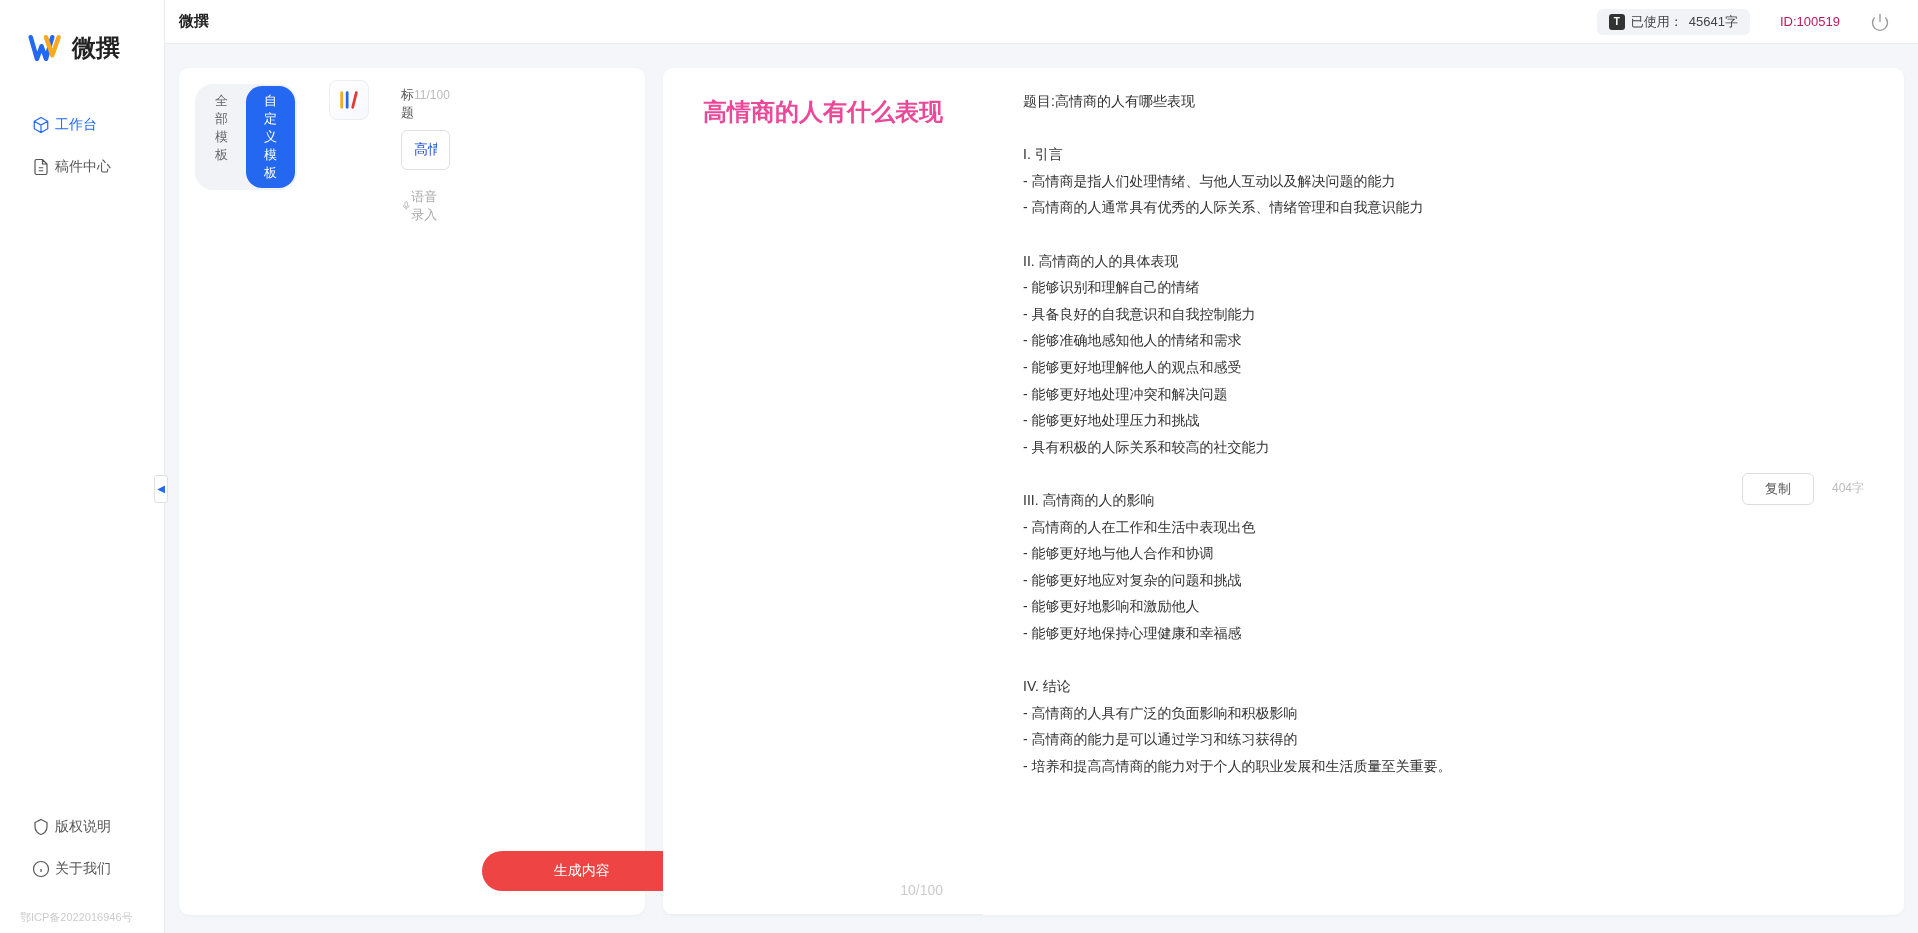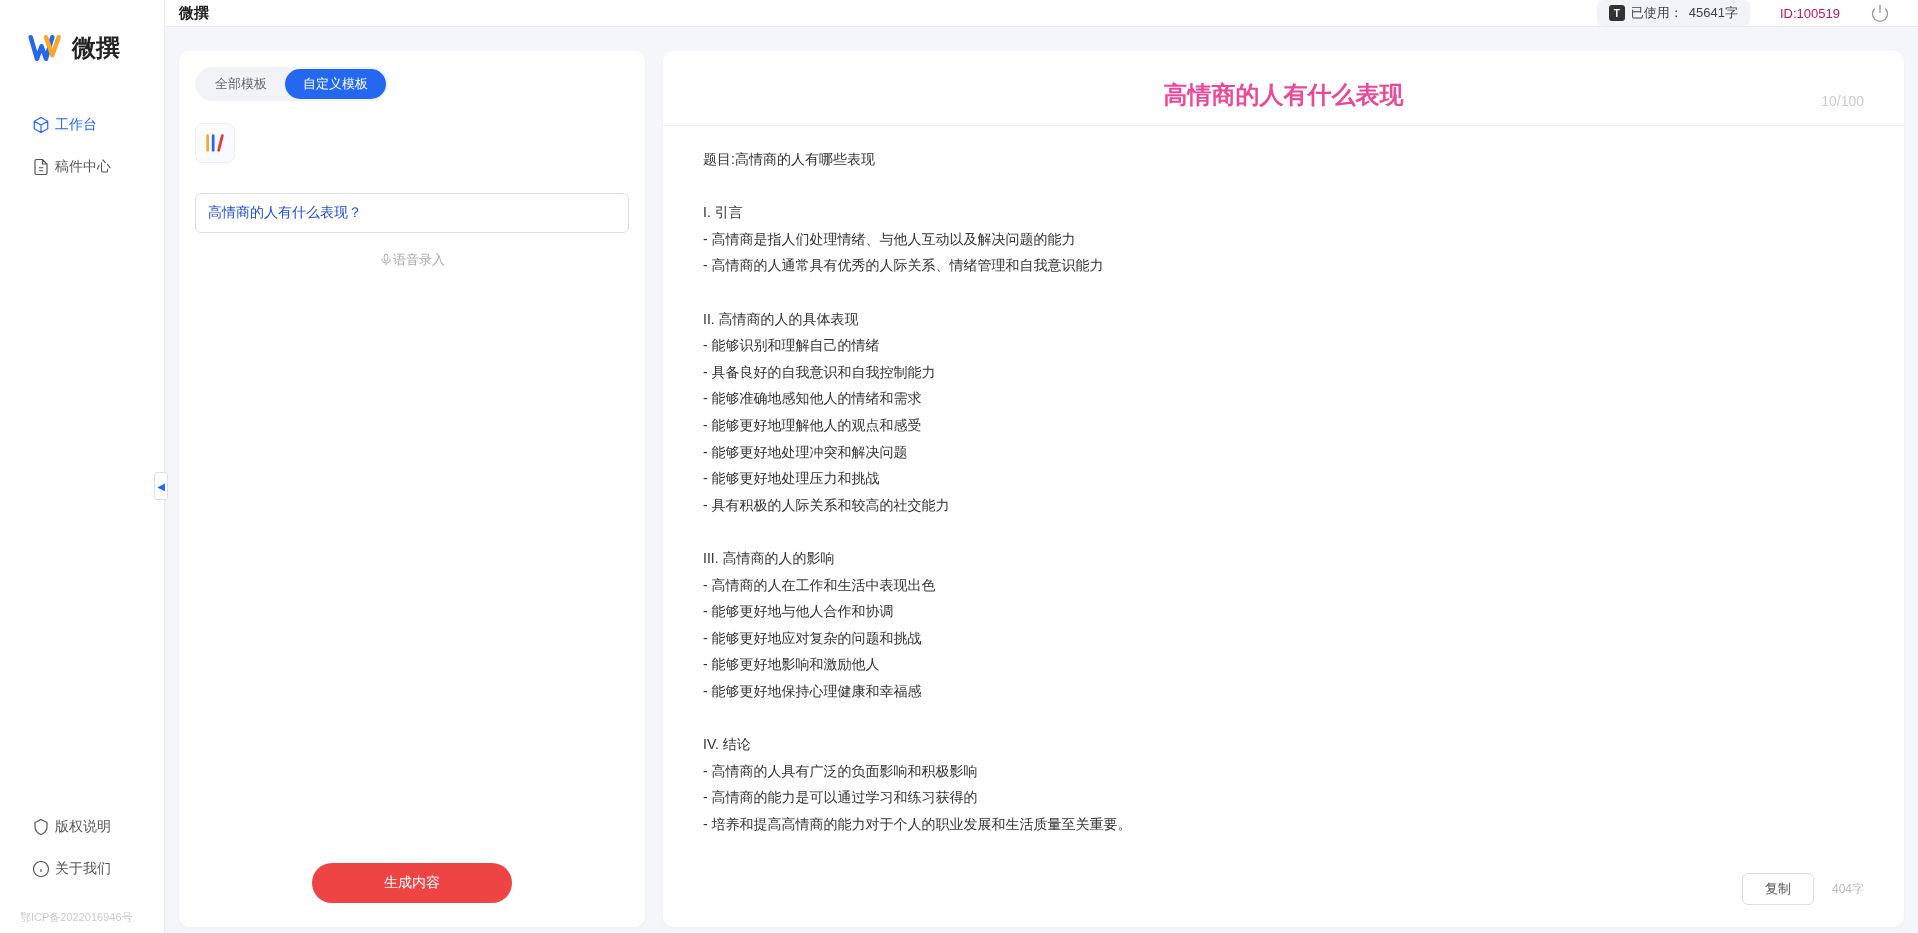--- a/index.html
+++ b/index.html
@@ -28,21 +28,21 @@
 .usage-badge { display: flex; align-items: center; gap: 6px; background: #f2f3f7; border-radius: 6px; padding: 4px 12px; font-size: 13px; color: #444; margin-right: 30px; }
 .usage-badge .t-icon { width: 16px; height: 16px; border-radius: 3px; background: #333; color: #fff; font-size: 10px; display: flex; align-items: center; justify-content: center; font-weight: bold; }
 .id-text { font-size: 13px; color: #be185d; margin-right: 30px; }
 .power-btn { width: 20px; height: 20px; cursor: pointer; color: #999; }
 .power-btn svg { width: 100%; height: 100%; stroke: currentColor; fill: none; stroke-width: 1.6; }
 
 
 .content-area { flex: 1; display: flex; gap: 18px; padding: 24px 14px 18px 14px; position: relative; }
 .collapse-handle { position: absolute; left: -11px; top: 50%; transform: translateY(-50%); width: 14px; height: 28px; background: #fff; border: 1px solid #e0e0e0; border-radius: 3px; display: flex; align-items: center; justify-content: center; cursor: pointer; font-size: 10px; color: #2468f2; }
 
-.panel { background: #fff; border-radius: 10px; display: flex; flex-direction: column; box-shadow: 0 1px 3px rgba(0,0,0,0.04); }
+.panel { background: #fff; border-radius: 10px; display: flex; flex-direction: row; box-shadow: 0 1px 3px rgba(0,0,0,0.04); }
 .left-panel { width: 466px; }
 .right-panel { flex: 1; }
 
 
 .tab-row { padding: 16px 16px 10px 16px; }
 .tab-pill-wrap { display: inline-flex; background: #f2f3f7; border-radius: 18px; padding: 2px; }
 .tab-pill { padding: 6px 18px; font-size: 13px; border-radius: 16px; cursor: pointer; color: #666; }
 .tab-pill.active { background: #2468f2; color: #fff; }
 
 .template-card { display: flex; gap: 12px; padding: 12px 16px; align-items: flex-start; }
@@ -153,20 +153,24 @@
           <div class="template-icon">
             <svg width="22" height="22" viewBox="0 0 24 24">
                 <path d="M4 20 L4 4" stroke="#f9a825" stroke-width="3" stroke-linecap="round"></path>
                 <path d="M10 20 L10 4" stroke="#2468f2" stroke-width="3" stroke-linecap="round"></path>
                 <path d="M16 20 L20 4" stroke="#e53935" stroke-width="3" stroke-linecap="round"></path>
               </svg>
           </div>
         </div>
 
         <div class="form-block">
+          <div class="form-label-row">
+            <span class="form-label">标题</span>
+            <span class="char-count">11/100</span>
+          </div>
           <input class="title-input" type="text" value="高情商的人有什么表现？" style="">
           <div class="voice-input-row">
             <svg viewBox="0 0 24 24">
                 <rect x="9" y="2" width="6" height="12" rx="3"></rect>
                 <path d="M5 10 a7 7 0 0 0 14 0 M12 17 v4"></path>
               </svg>
             <span>语音录入</span>
           </div>
         </div>
 

